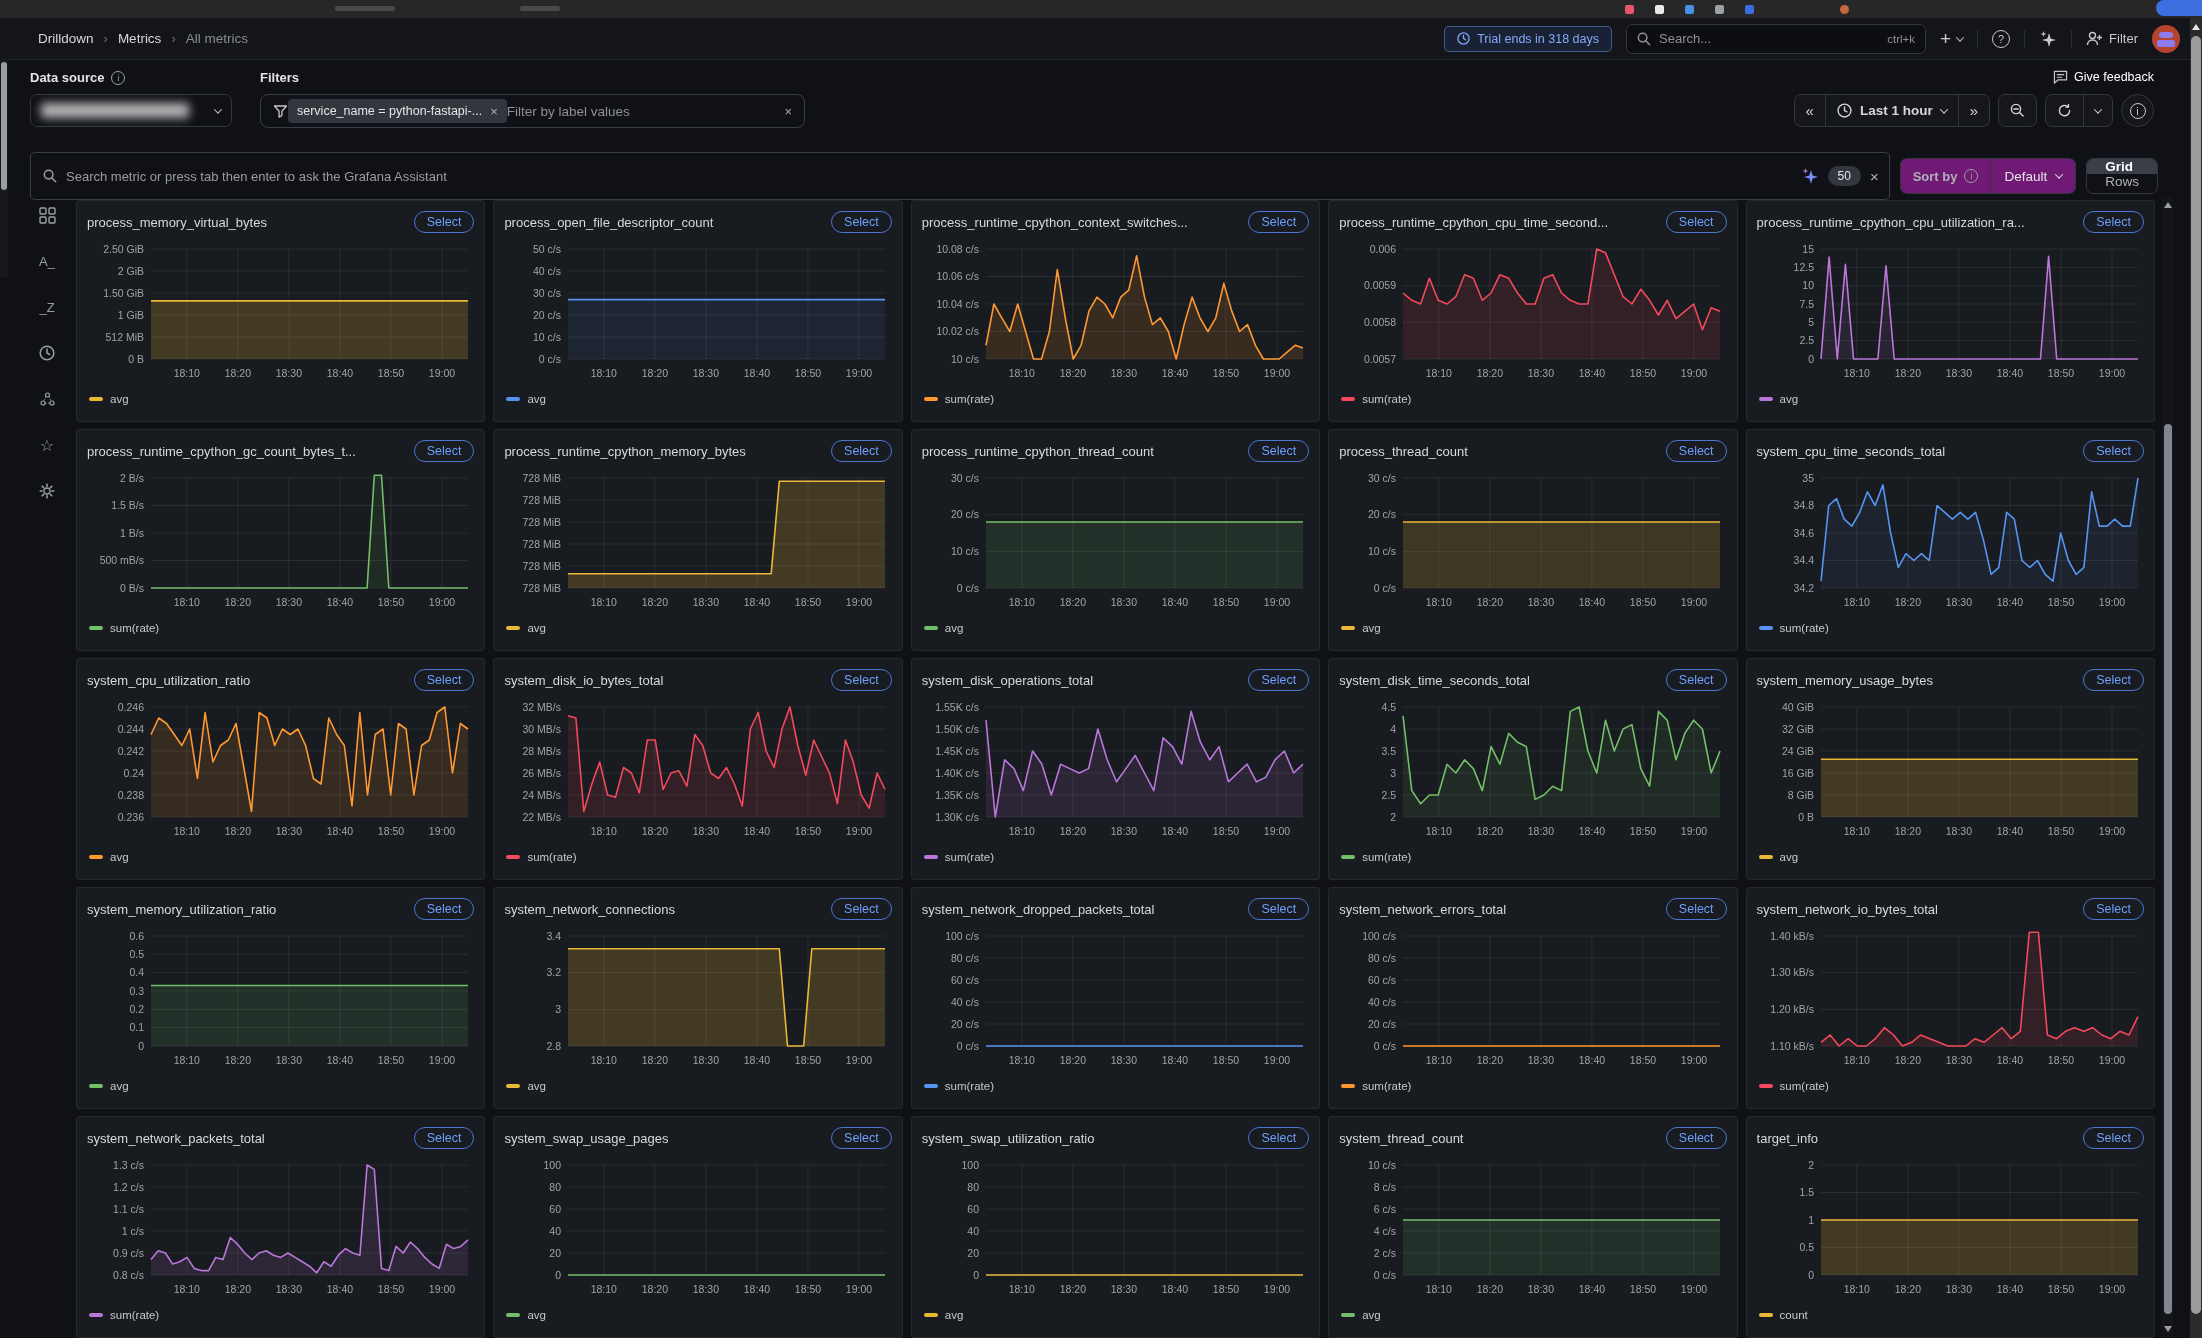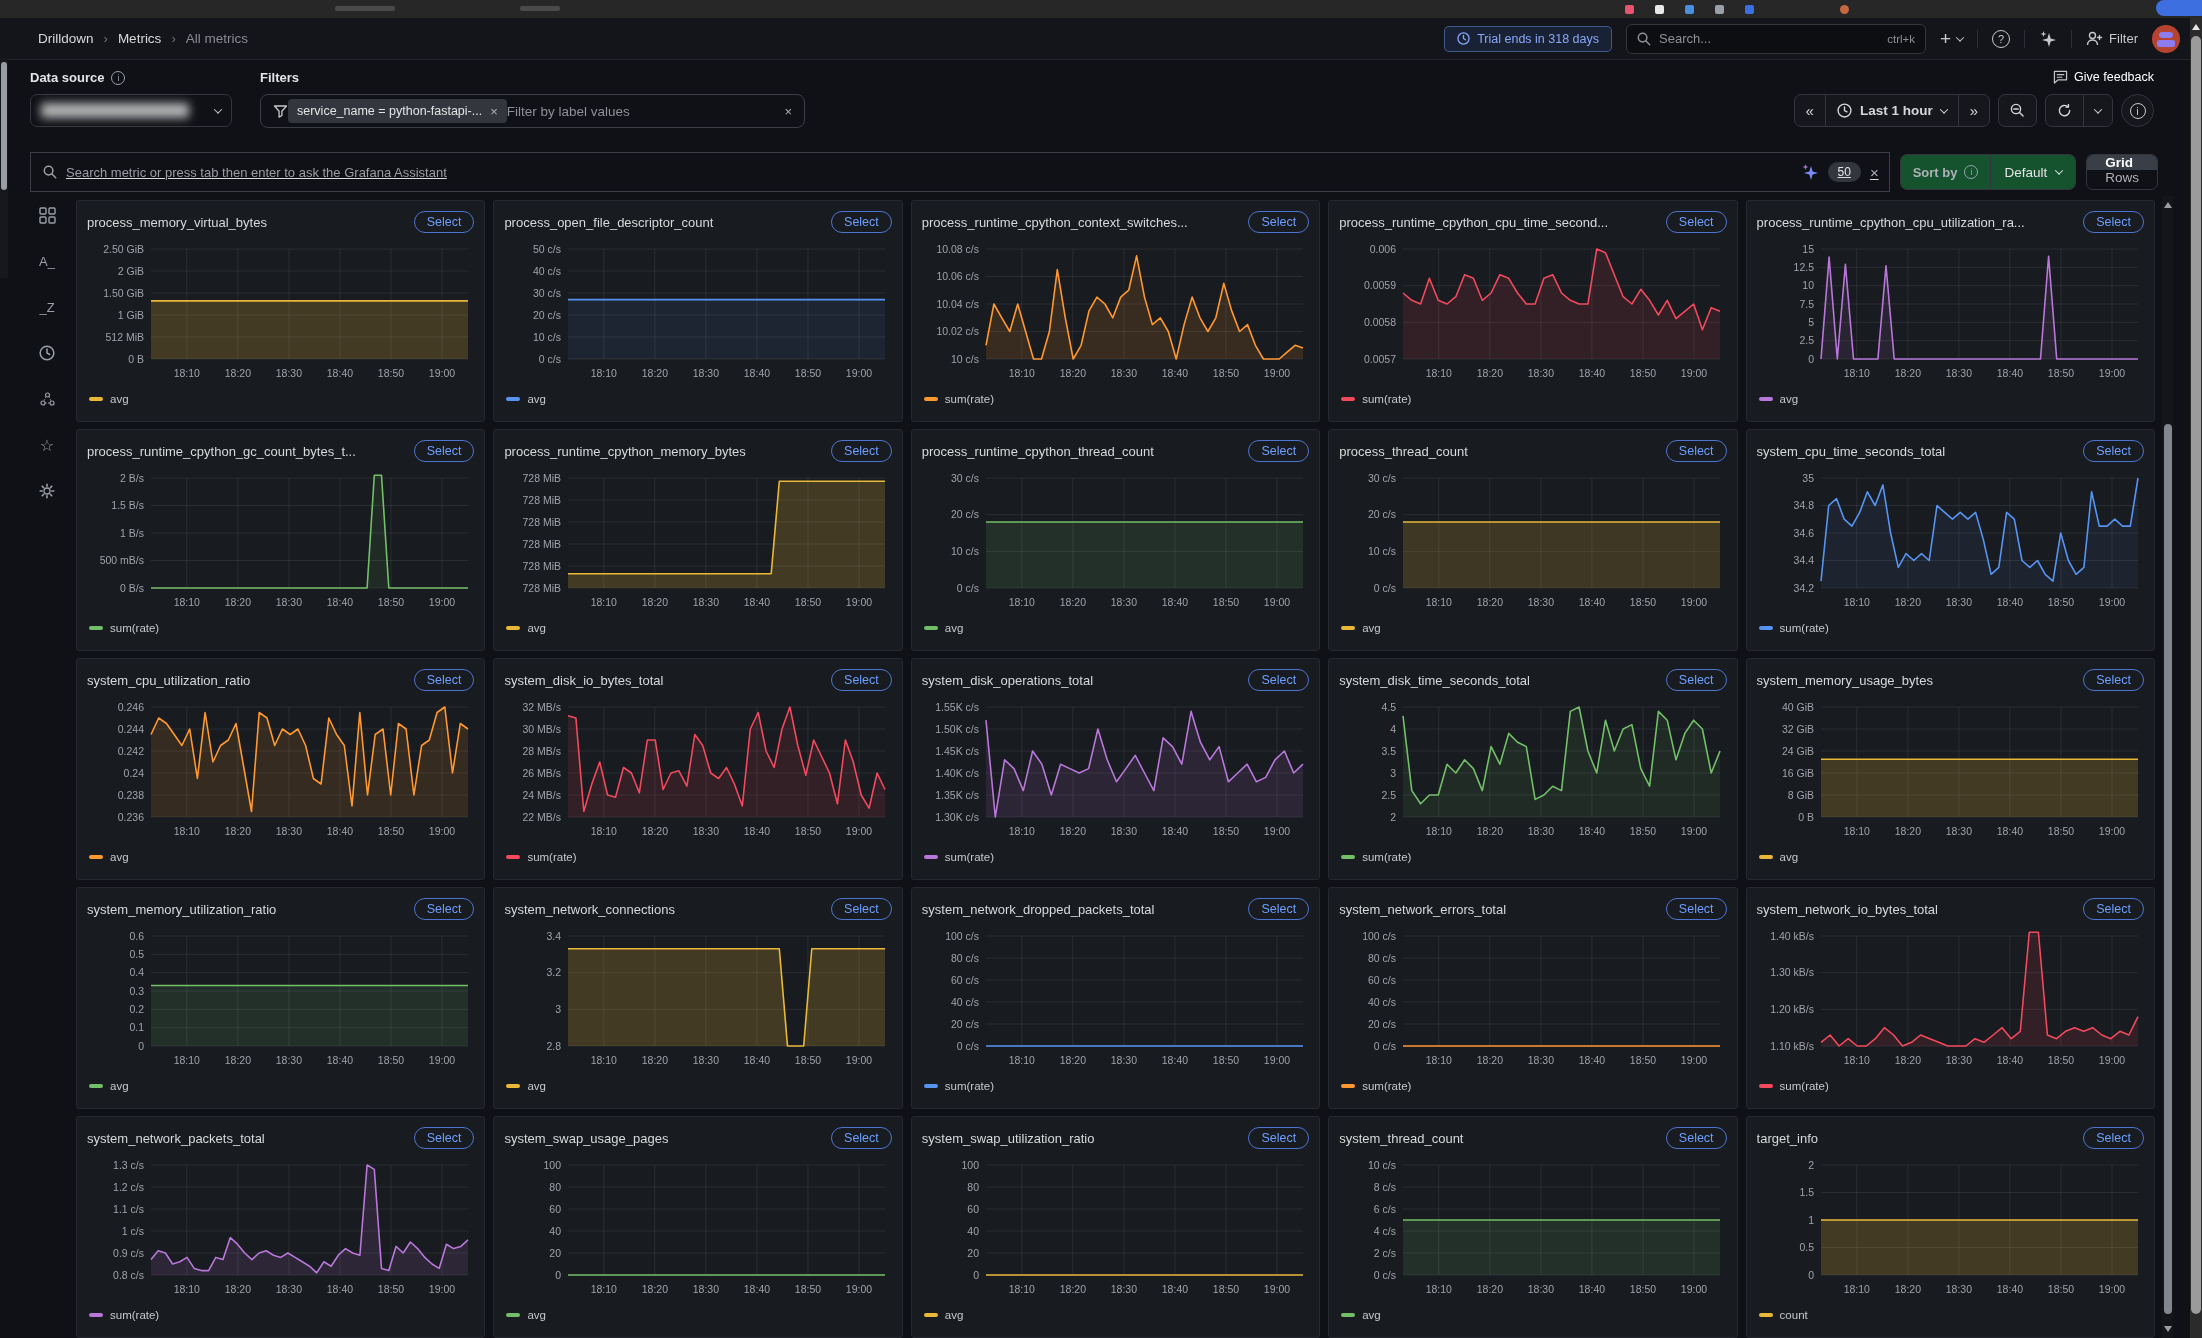--- a/index.html
+++ b/index.html
@@ -59,26 +59,26 @@
   .time-controls { display:flex; align-items:center; gap:8px; }
   .btn-group { display:flex; align-items:stretch; border:1px solid #33363d; border-radius:7px; overflow:hidden; background:#15171c; }
   .tc-btn { display:flex; align-items:center; justify-content:center; gap:8px; padding:0 11px; height:31px;
     color:#d5d6d9; font-size:13.5px; cursor:pointer; white-space:nowrap; }
   .tc-btn + .tc-btn { border-left:1px solid #33363d; }
   .tc-round { width:33px; height:33px; border:1px solid #33363d; border-radius:50%; background:#15171c;
     display:flex; align-items:center; justify-content:center; cursor:pointer; color:#c7c8cc; }
 
   
   .toolbar { position:absolute; left:30px; top:152px; width:2128px; display:flex; gap:10px; align-items:center; }
-  .metric-search { flex:1; height:40px; background:#0f1116; border:1px solid #3a3e46; border-radius:0;
-    display:flex; align-items:center; padding:0 10px 0 12px; gap:9px;text-decoration:underline; }
+  .metric-search { flex:1; height:48px; background:#0f1116; border:1px solid #3a3e46; border-radius:5px;
+    display:flex; align-items:center; padding:0 10px 0 12px; gap:9px; }
   .metric-search input { flex:1; background:transparent; border:none; outline:none; font-size:13px; color:#c7c8cc; }
   .metric-search input::placeholder { color:#9b9da3; }
   .count-pill { background:#33363d; color:#e3e4e6; border-radius:10px; padding:3px 10px; font-size:12px; }
-  .sort-box { height:36px; border:1px solid #33363d; border-radius:7px; display:flex; align-items:center; background:#14532d; }
+  .sort-box { height:36px; border:1px solid #33363d; border-radius:7px; display:flex; align-items:center; background:#701a75; }
   .sort-label { display:flex; align-items:center; gap:7px; color:#aeb1b7; font-size:13px; padding:0 12px; font-weight:bold; }
   .sort-value { display:flex; align-items:center; gap:9px; color:#e3e4e6; font-size:13.5px; padding:0 13px;
     border-left:1px solid #33363d; height:100%; cursor:pointer; }
   .seg { height:36px; border:1px solid #33363d; border-radius:7px; display:flex; overflow:hidden; background:#101116;flex-direction:column; }
   .seg-item { display:flex; align-items:center; padding:0 18px; font-size:13.5px; color:#aeb1b7; cursor:pointer; }
   .seg-item.active { background:#3a3f47; color:#ffffff; font-weight:bold; }
 
   
   .content { position:absolute; left:0; top:196px; width:2202px; height:1142px; }
   .icon-rail { position:absolute; left:30px; top:8px; width:34px; display:flex; flex-direction:column;

